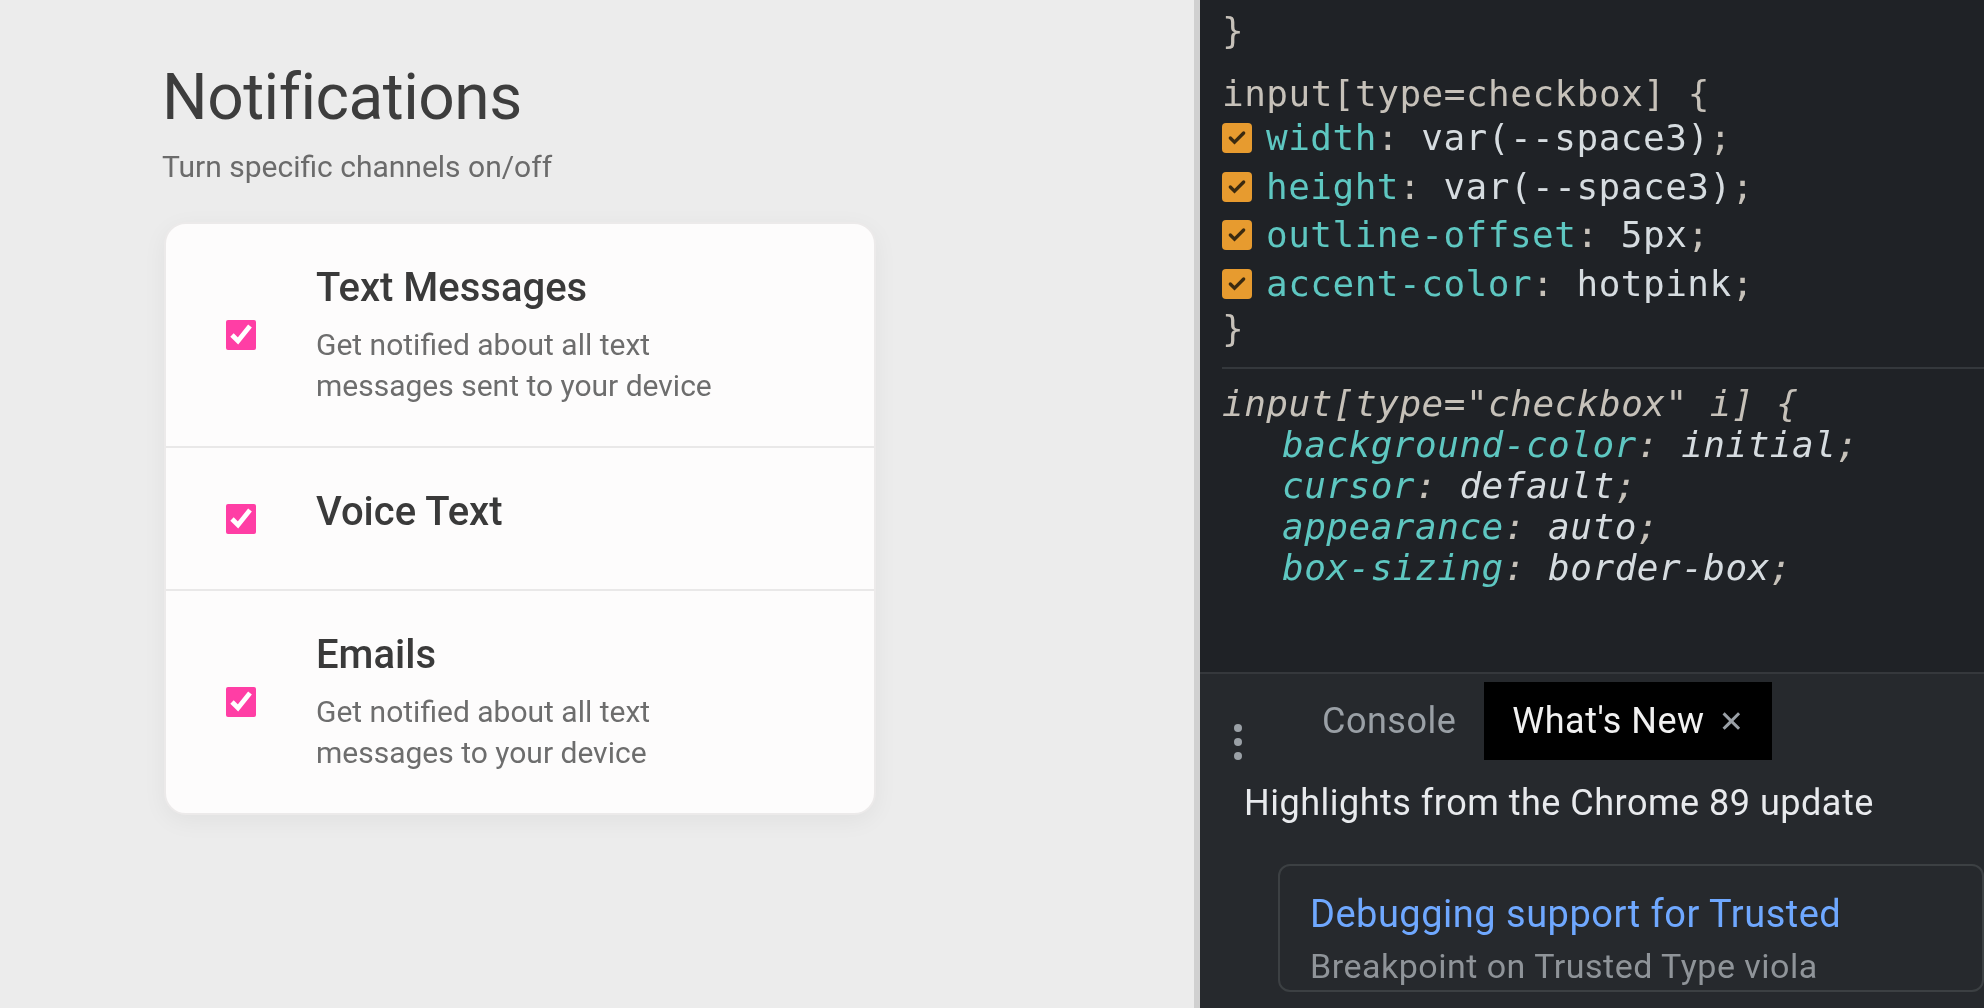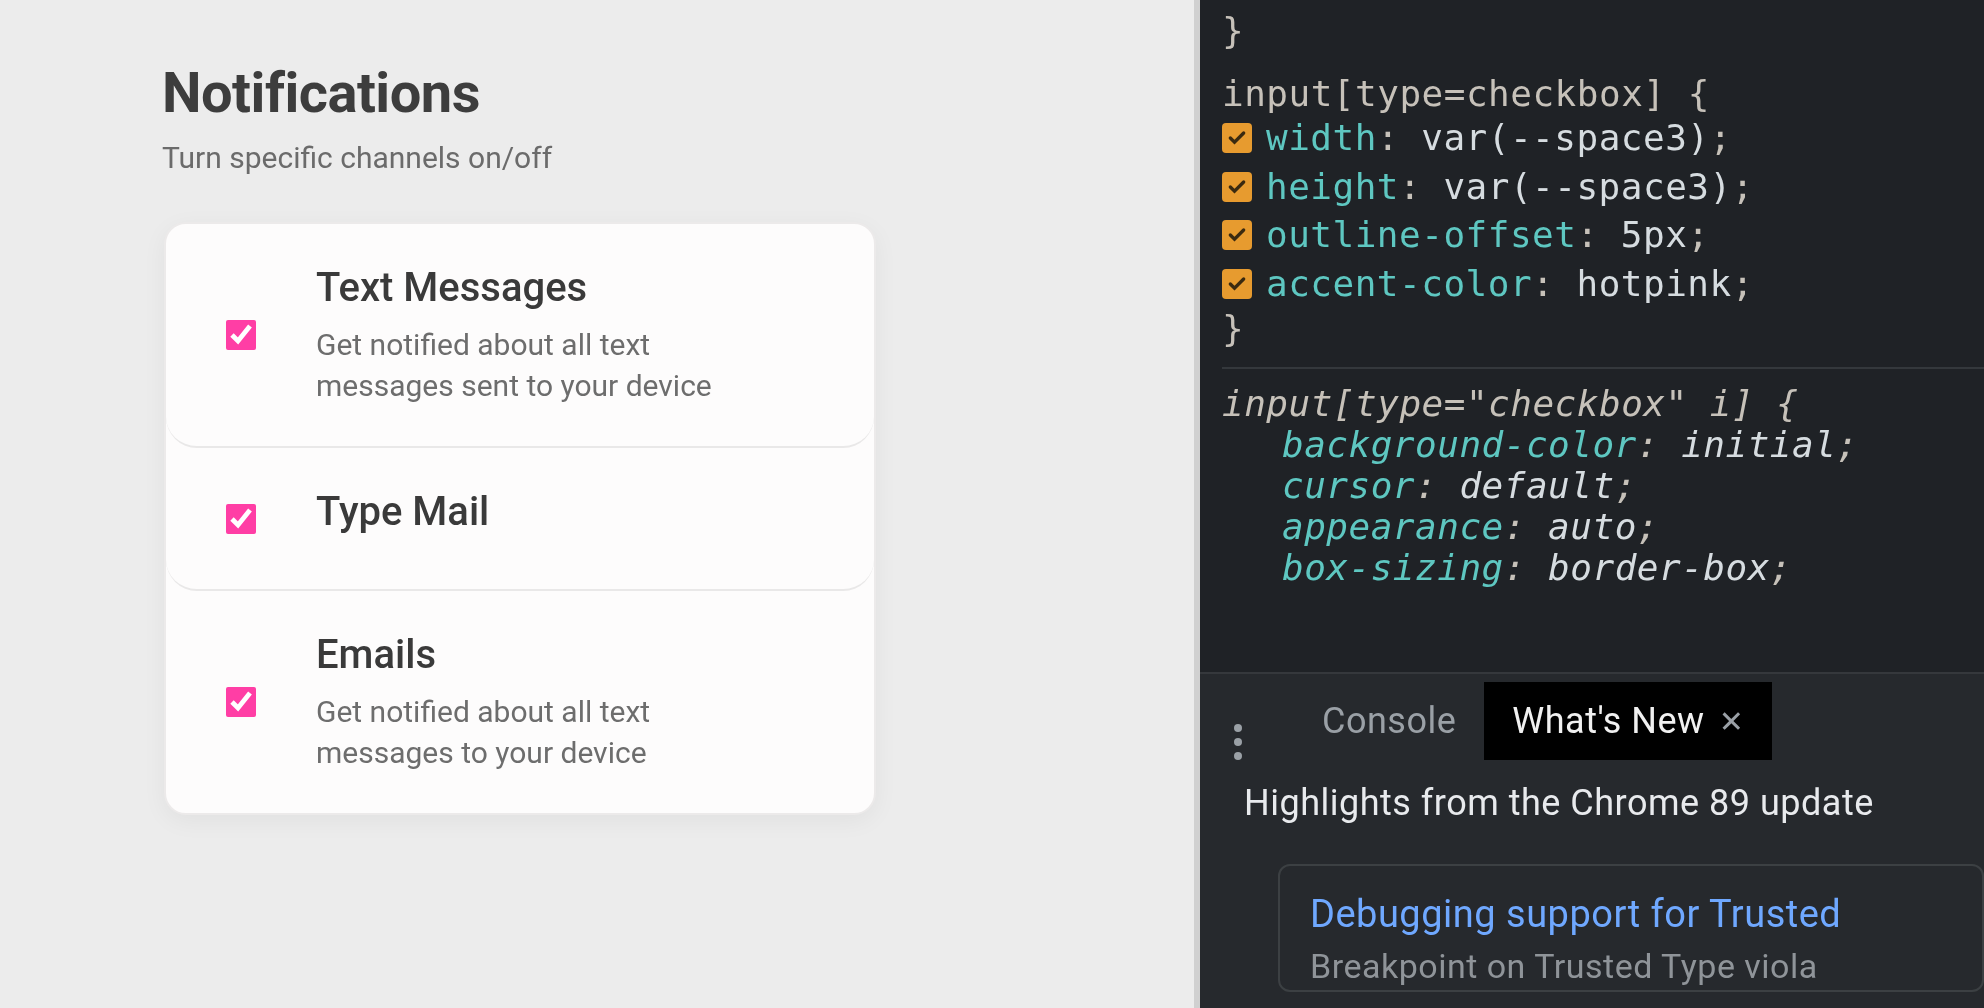--- a/index.html
+++ b/index.html
@@ -17,22 +17,22 @@
     background: #ececec;
     position: relative;
     border-right: 6px solid #d0d0d0;
   }
   .notif-header {
     position: absolute;
     left: 162px;
     top: 60px;
   }
   .notif-title {
-    font-size: 56px;
-    font-weight: 700;
+    font-size: 64px;
+    font-weight: 400;
     color: #3d3d3d;
     letter-spacing: -0.5px;
   }
   .notif-sub {
     font-size: 30px;
     color: #6b6b6b;
     margin-top: 14px;
     font-weight: 400;
   }
   .card {
@@ -44,21 +44,20 @@
     border: 2px solid #eceaea;
     border-radius: 22px;
     box-shadow: 0 6px 24px rgba(0,0,0,0.05);
     overflow: hidden;
   }
   .row {
     display: flex;
     align-items: center;
     padding: 40px 40px 40px 60px;
     border-bottom: 2px solid #e9e8e8;
-    border-radius: 31px;
   }
   .row:last-child { border-bottom: none; }
   .chk {
     width: 30px;
     height: 30px;
     accent-color: #ff3ea5;
     flex: 0 0 auto;
     margin-right: 60px;
   }
   .row-text { flex: 1 1 auto; }
@@ -197,21 +196,21 @@
     <div class="row">
       <input type="checkbox" class="chk" checked="" style="">
       <div class="row-text">
         <div class="row-title">Text Messages</div>
         <div class="row-desc">Get notified about all text messages sent to your device</div>
       </div>
     </div>
     <div class="row">
       <input type="checkbox" class="chk" checked="" style="">
       <div class="row-text">
-        <div class="row-title">Type Mail</div>
+        <div class="row-title">Voice Text</div>
       </div>
     </div>
     <div class="row">
       <input type="checkbox" class="chk" checked="" style="">
       <div class="row-text">
         <div class="row-title">Emails</div>
         <div class="row-desc">Get notified about all text messages to your device</div>
       </div>
     </div>
   </div>

